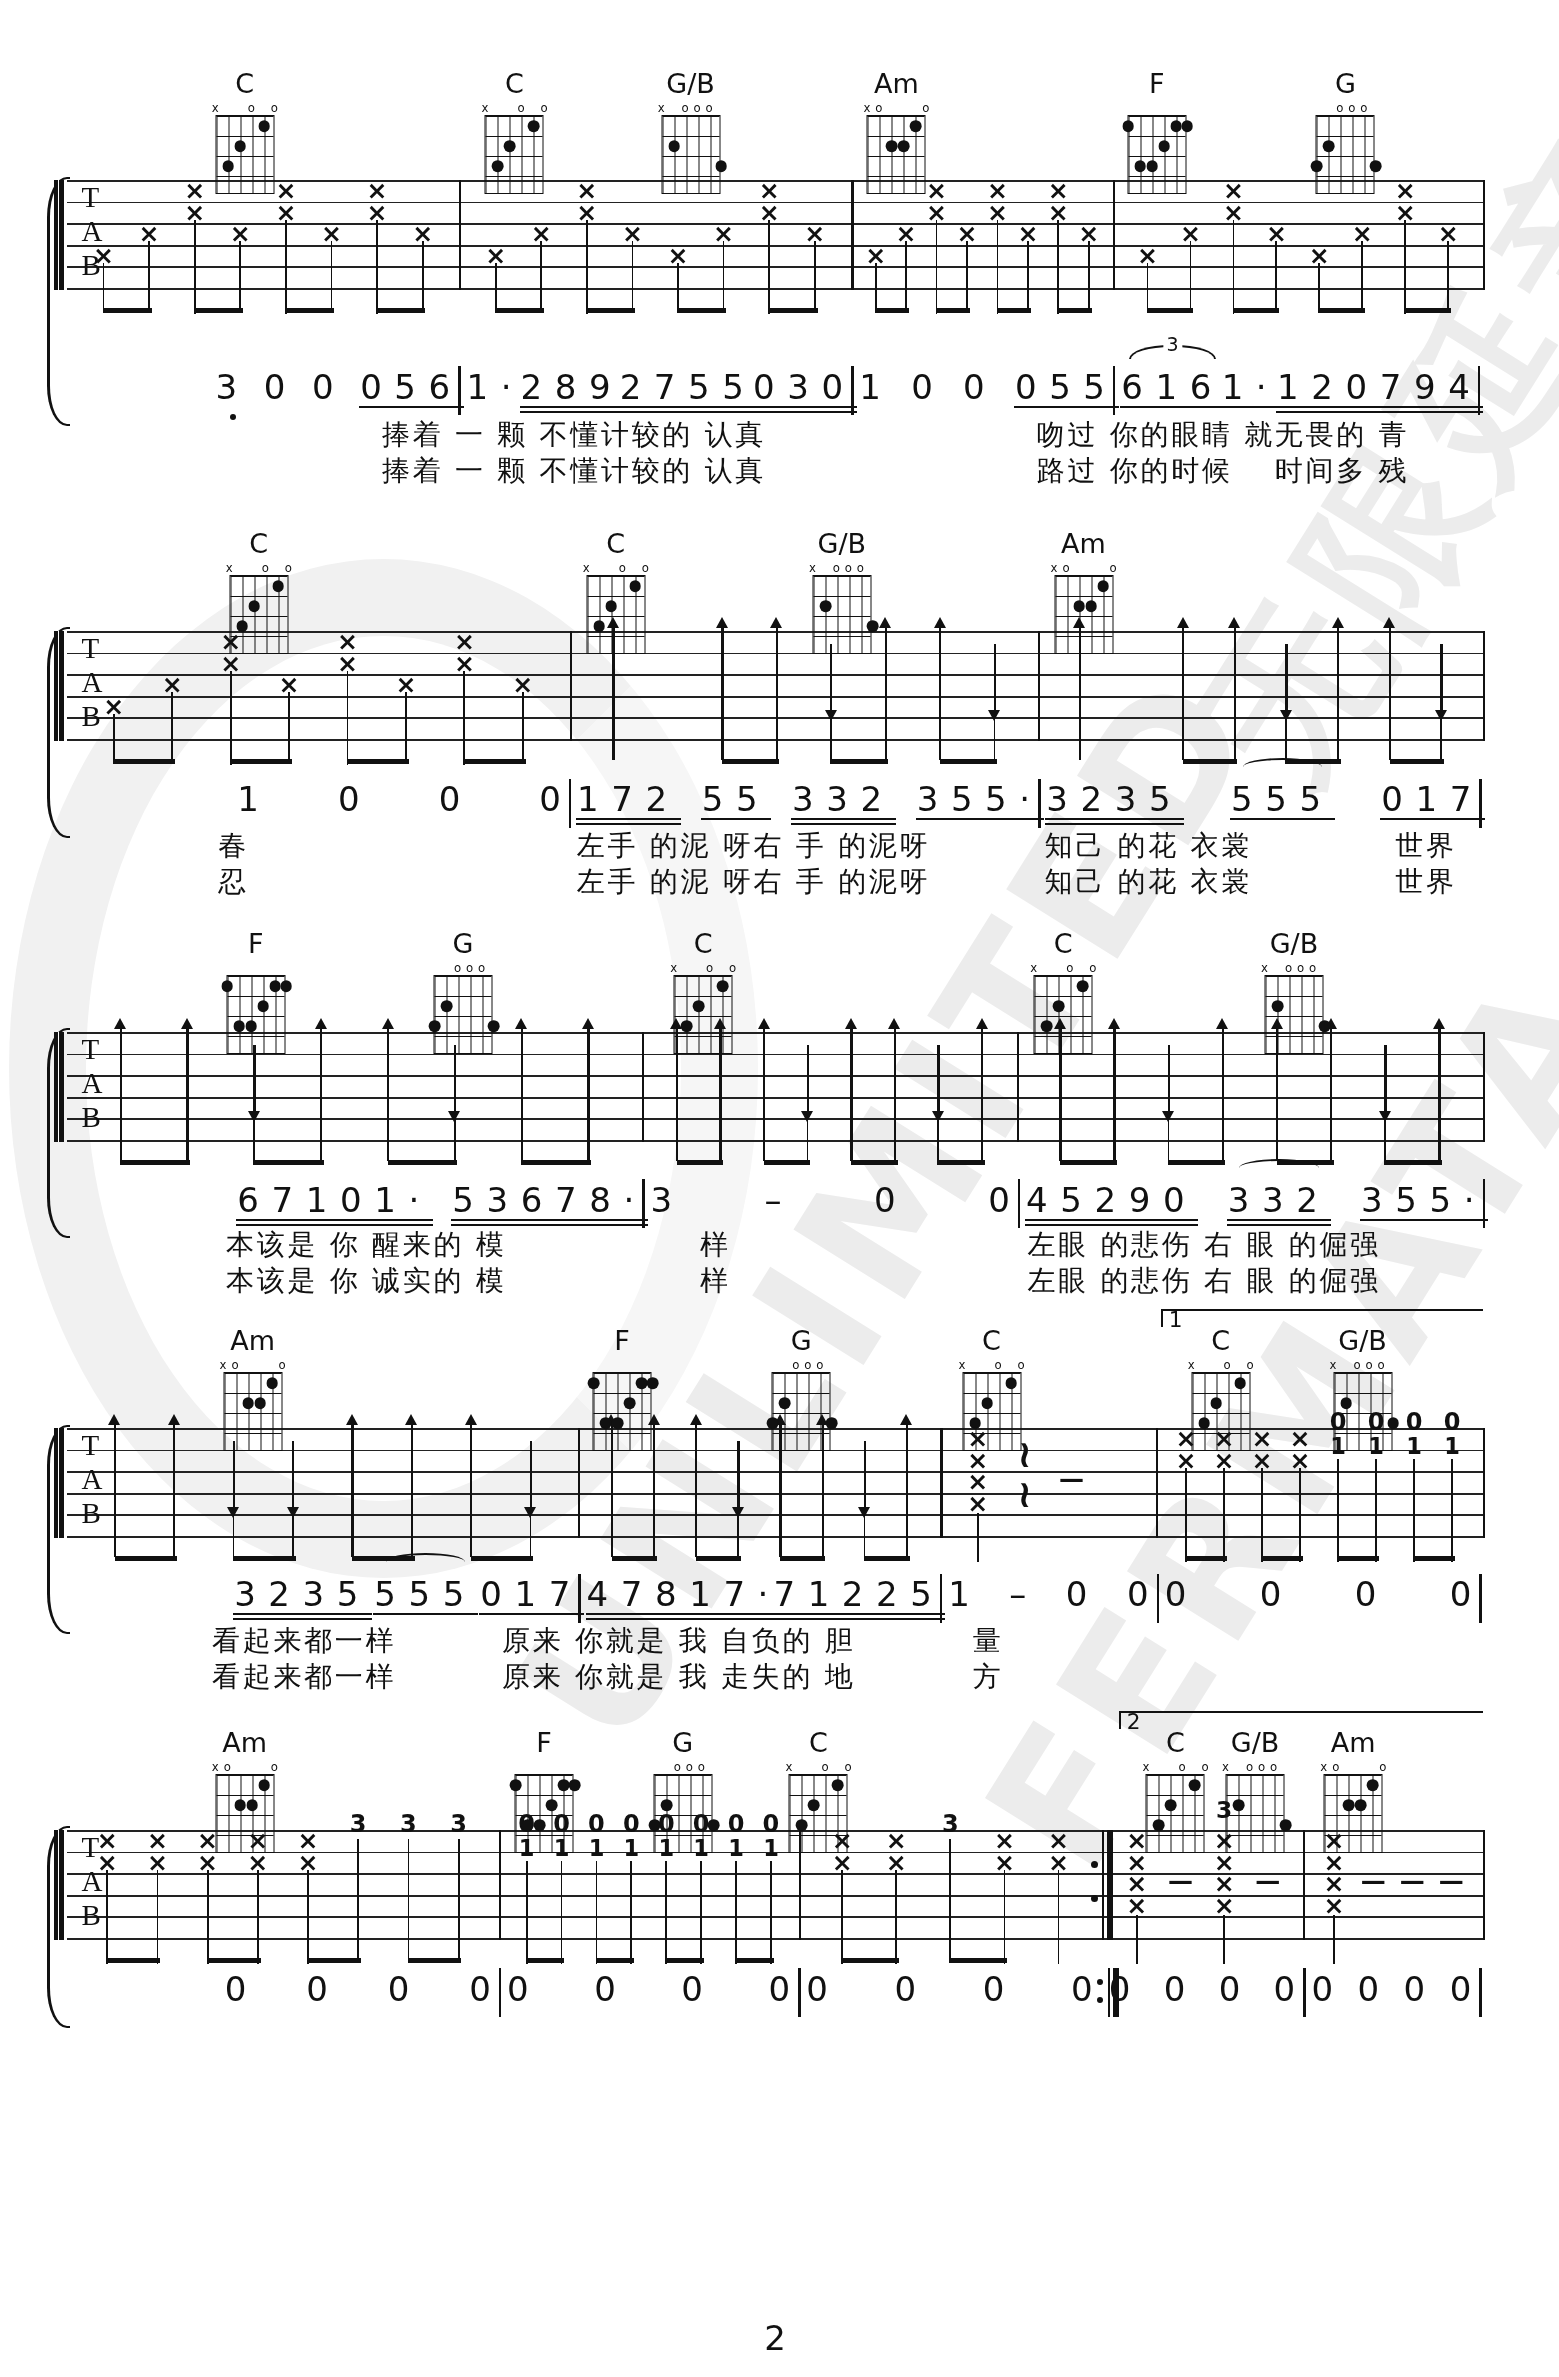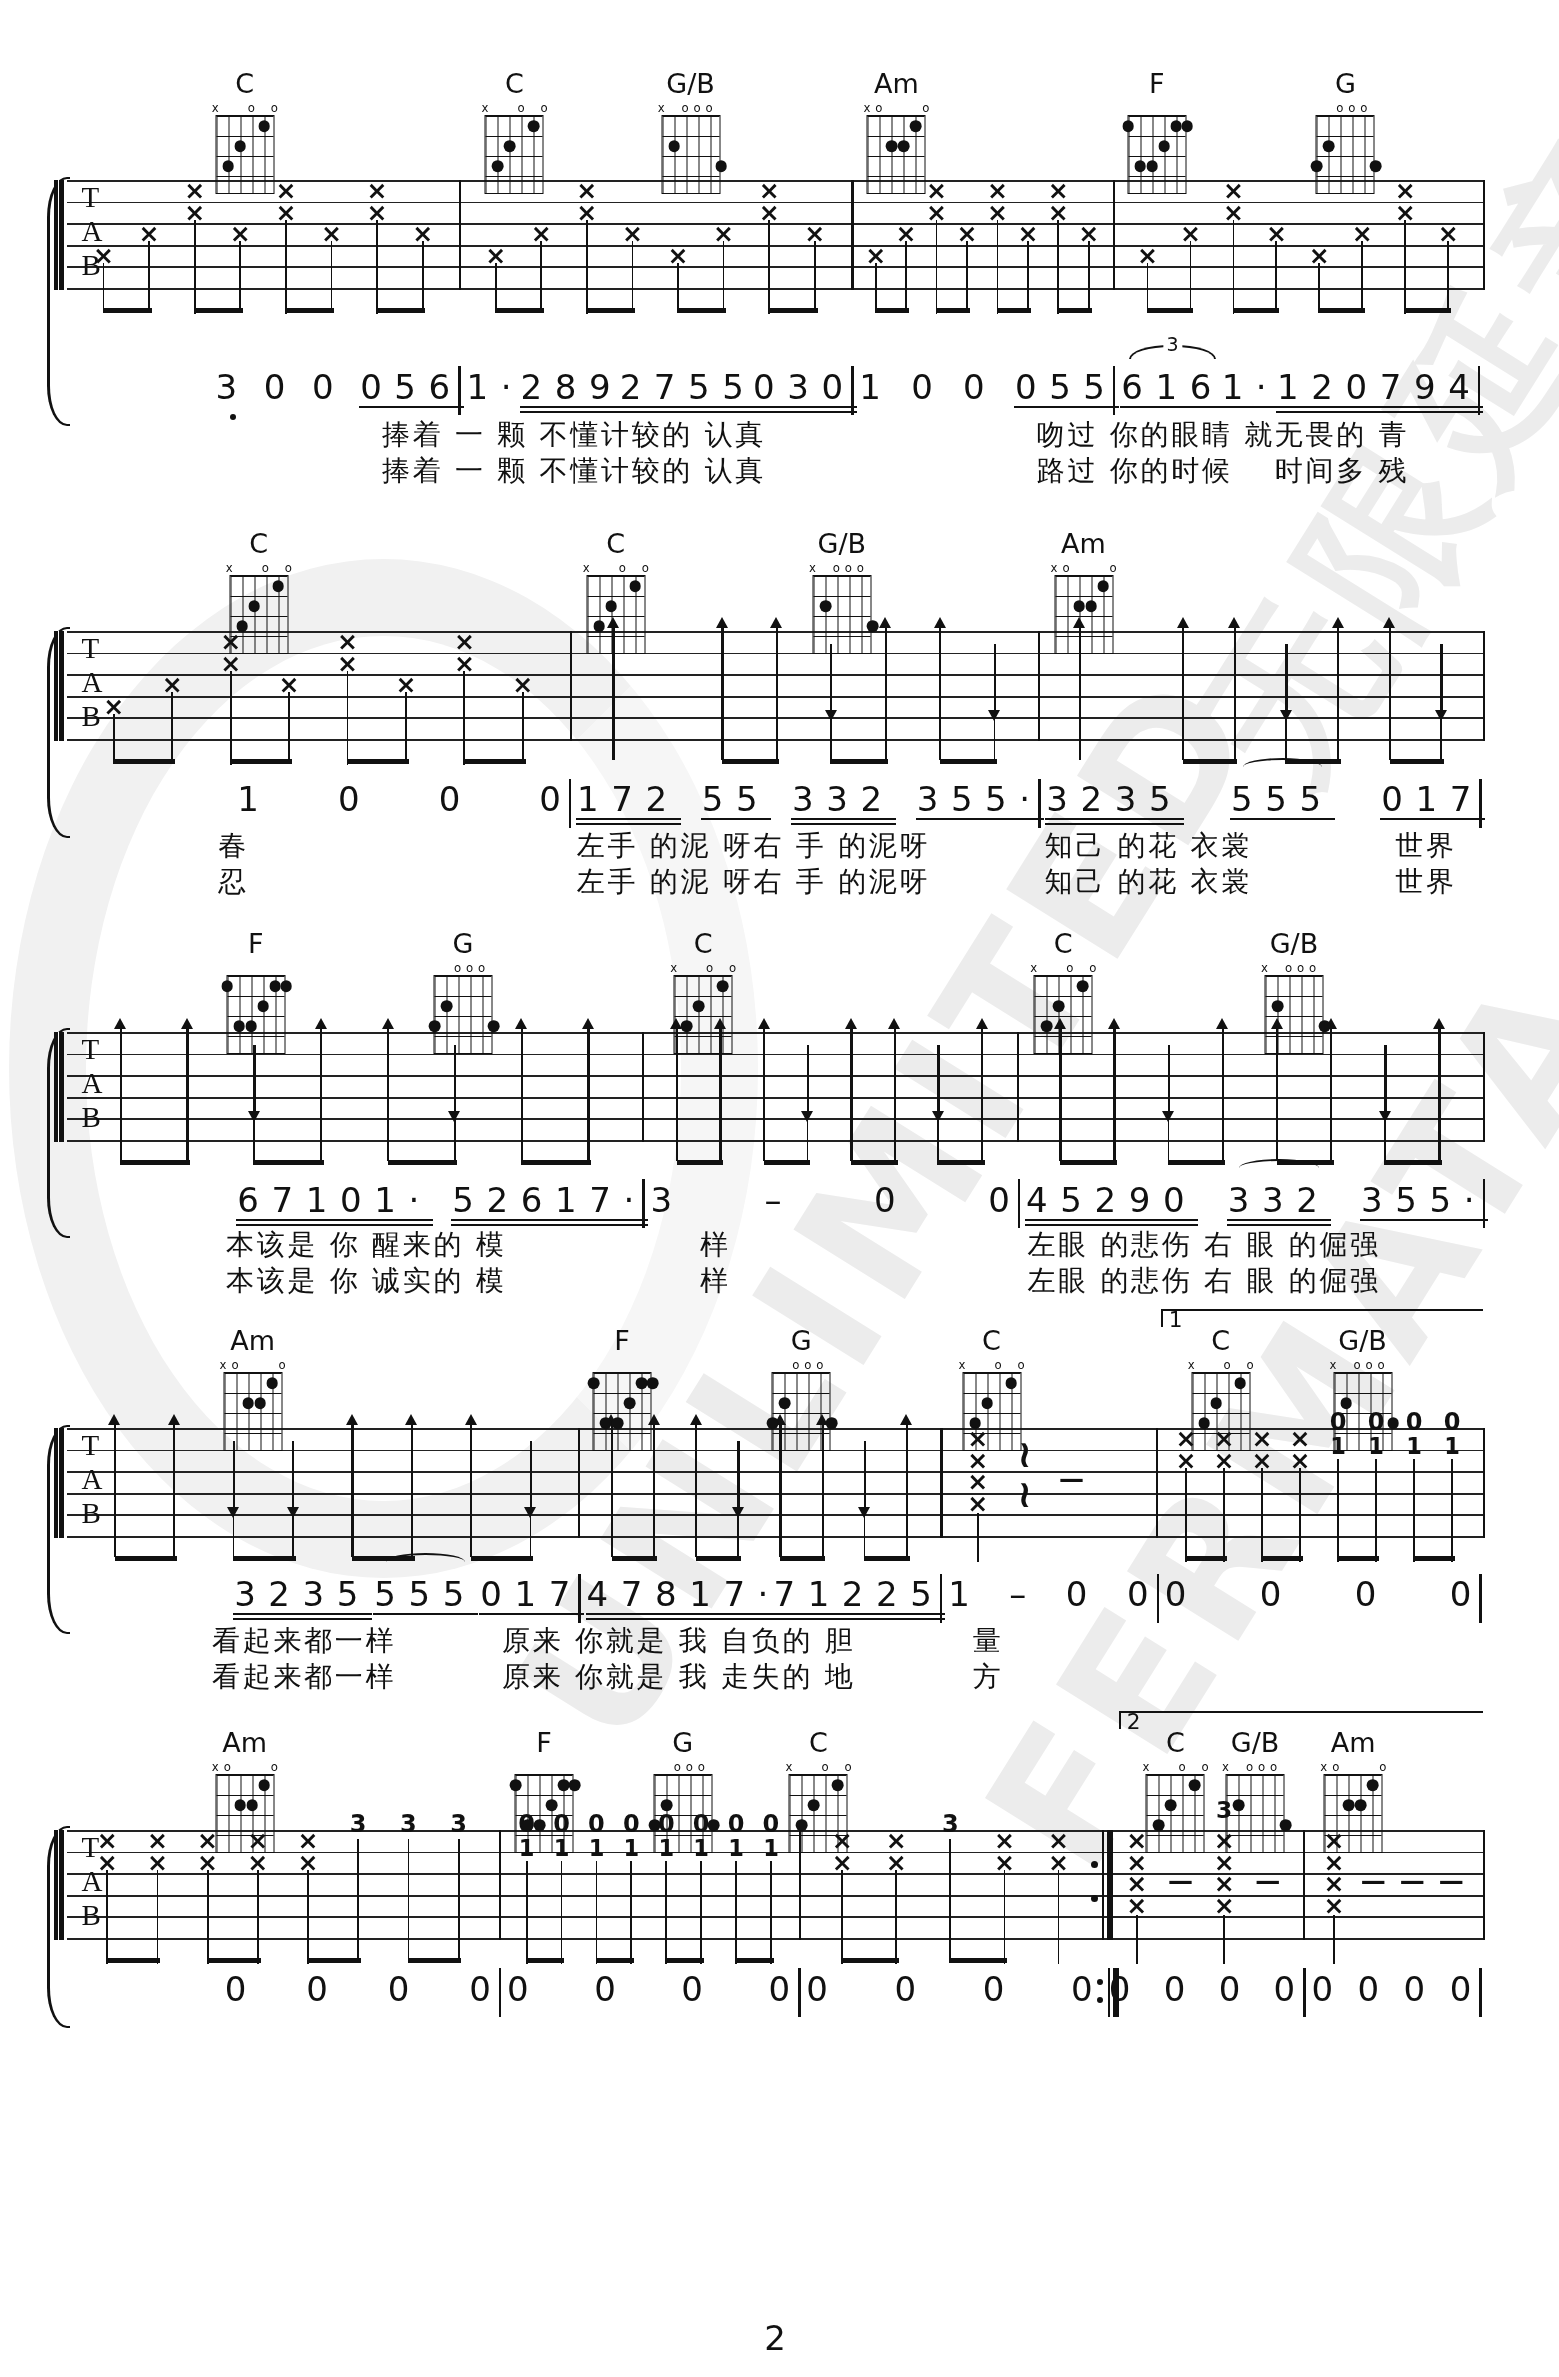--- a/index.html
+++ b/index.html
@@ -730,21 +730,21 @@
         <div class="ev ev-up" style="left: 96.9395%;">
           <div class="arrow-up"></div>
         </div>
         <div class="beam" style="left: 70.1605%; width: 4.02558%;"></div>
         <div class="beam" style="left: 77.8116%; width: 4.02558%;"></div>
         <div class="beam" style="left: 85.4628%; width: 4.02558%;"></div>
         <div class="beam" style="left: 93.114%; width: 4.02558%;"></div>
       </div>
       <div class="jm" style="left: 14.7%; width: 26.5%; top: 1181px;">
         <span class="tok u2">67101·</span>
-        <span class="tok u2">52617·</span>
+        <span class="tok u2">53678·</span>
       </div>
       <div class="jbar" style="left: 41.2%; top: 1179px;"></div>
       <div class="jm" style="left: 41.2%; width: 24.1%; top: 1181px;">
         <span class="tok">3</span>
         <span class="tok">–</span>
         <span class="tok">0</span>
         <span class="tok">0</span>
       </div>
       <div class="jbar" style="left: 65.3%; top: 1179px;"></div>
       <div class="jm" style="left: 65.3%; width: 29.8%; top: 1181px;">

